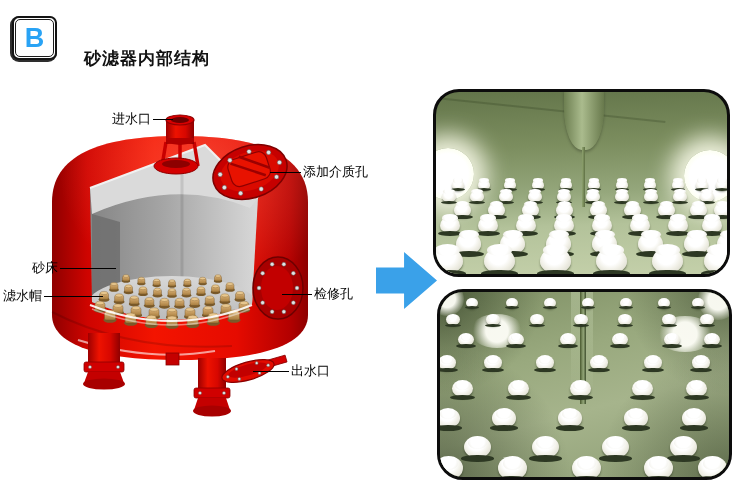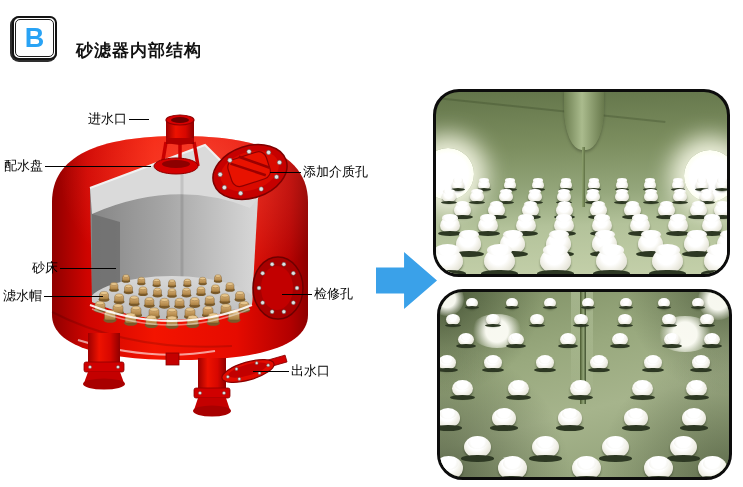--- a/index.html
+++ b/index.html
@@ -6,27 +6,27 @@
   .stage{position:relative;width:743px;height:487px;background:#fff;overflow:hidden;
          font-family:"Liberation Sans","DejaVu Sans",sans-serif;}
   
   .keycap{position:absolute;left:10px;top:16px;width:47px;height:46px;
           background:#2e2e2e;border-radius:9px;}
   .keycap-face{position:absolute;right:0;top:0;width:41px;height:40px;background:#fff;
           border:2px solid #141414;border-radius:7px;display:flex;align-items:center;justify-content:center;}
   .keycap-face::after{content:"";position:absolute;inset:1px;border:1.5px solid #1b1b1b;border-radius:5px;}
   .keycap-letter{font-weight:bold;font-size:27px;line-height:1;color:var(--badge-blue,#29a3f5);
           font-family:"Liberation Sans",sans-serif;}
-  .page-title{position:absolute;left:72px;top:35px;margin:4px;font-size:17px;font-weight:bold;
+  .page-title{position:absolute;left:72px;top:35px;margin:12px;font-size:17px;font-weight:bold;
           color:#111;letter-spacing:1px;}
   
   .lbl{position:absolute;display:flex;align-items:center;white-space:nowrap;
        font-family:"Liberation Serif","DejaVu Serif",serif;font-size:13px;color:#000;line-height:14px;}
   .lbl .leader{height:1px;background:#000;flex:0 0 auto;margin:0 2px;}
-  .lbl-inlet{left:88px;top:112px;align-items:center;}        .lbl-inlet .leader{width:20px;}
+  .lbl-inlet{left:112px;top:112px;align-items:center;}        .lbl-inlet .leader{width:20px;}
   .lbl-distributor{left:4px;top:159px;}    .lbl-distributor .leader{width:106px;}
   .lbl-media{left:268px;top:165px;}        .lbl-media .leader{width:31px;}
   .lbl-sand{left:12px;top:261px;margin-left:20px;}          .lbl-sand .leader{width:56px;}
   .lbl-cap{left:3px;top:289px;}            .lbl-cap .leader{width:59px;}
   .lbl-access{left:280px;top:287px;}       .lbl-access .leader{width:30px;}
   .lbl-outlet{left:251px;top:364px;}       .lbl-outlet .leader{width:36px;}
   
   .tank{position:absolute;left:0;top:90px;width:400px;height:335px;}
   
   .arrow{position:absolute;left:376px;top:252px;width:61px;height:57px;background:var(--arrow-blue,#3aa1e9);
@@ -343,24 +343,20 @@
           <circle cx="236.4744984784307" cy="278.8993299458735" r="1.5" fill="#e3e3e3" stroke="#555" stroke-width="0.5"></circle>
           <circle cx="256.6609940931354" cy="273.1109454737165" r="1.5" fill="#e3e3e3" stroke="#555" stroke-width="0.5"></circle>
         </g>
     </g>
   </svg>
 
   <div class="lbl lbl-inlet">
     <span>进水口</span>
     <span class="leader"></span>
   </div>
-  <div class="lbl lbl-distributor">
-    <span>配水盘</span>
-    <span class="leader"></span>
-  </div>
   <div class="lbl lbl-media">
     <span class="leader"></span>
     <span>添加介质孔</span>
   </div>
   <div class="lbl lbl-sand">
     <span>砂床</span>
     <span class="leader"></span>
   </div>
   <div class="lbl lbl-cap">
     <span>滤水帽</span>

